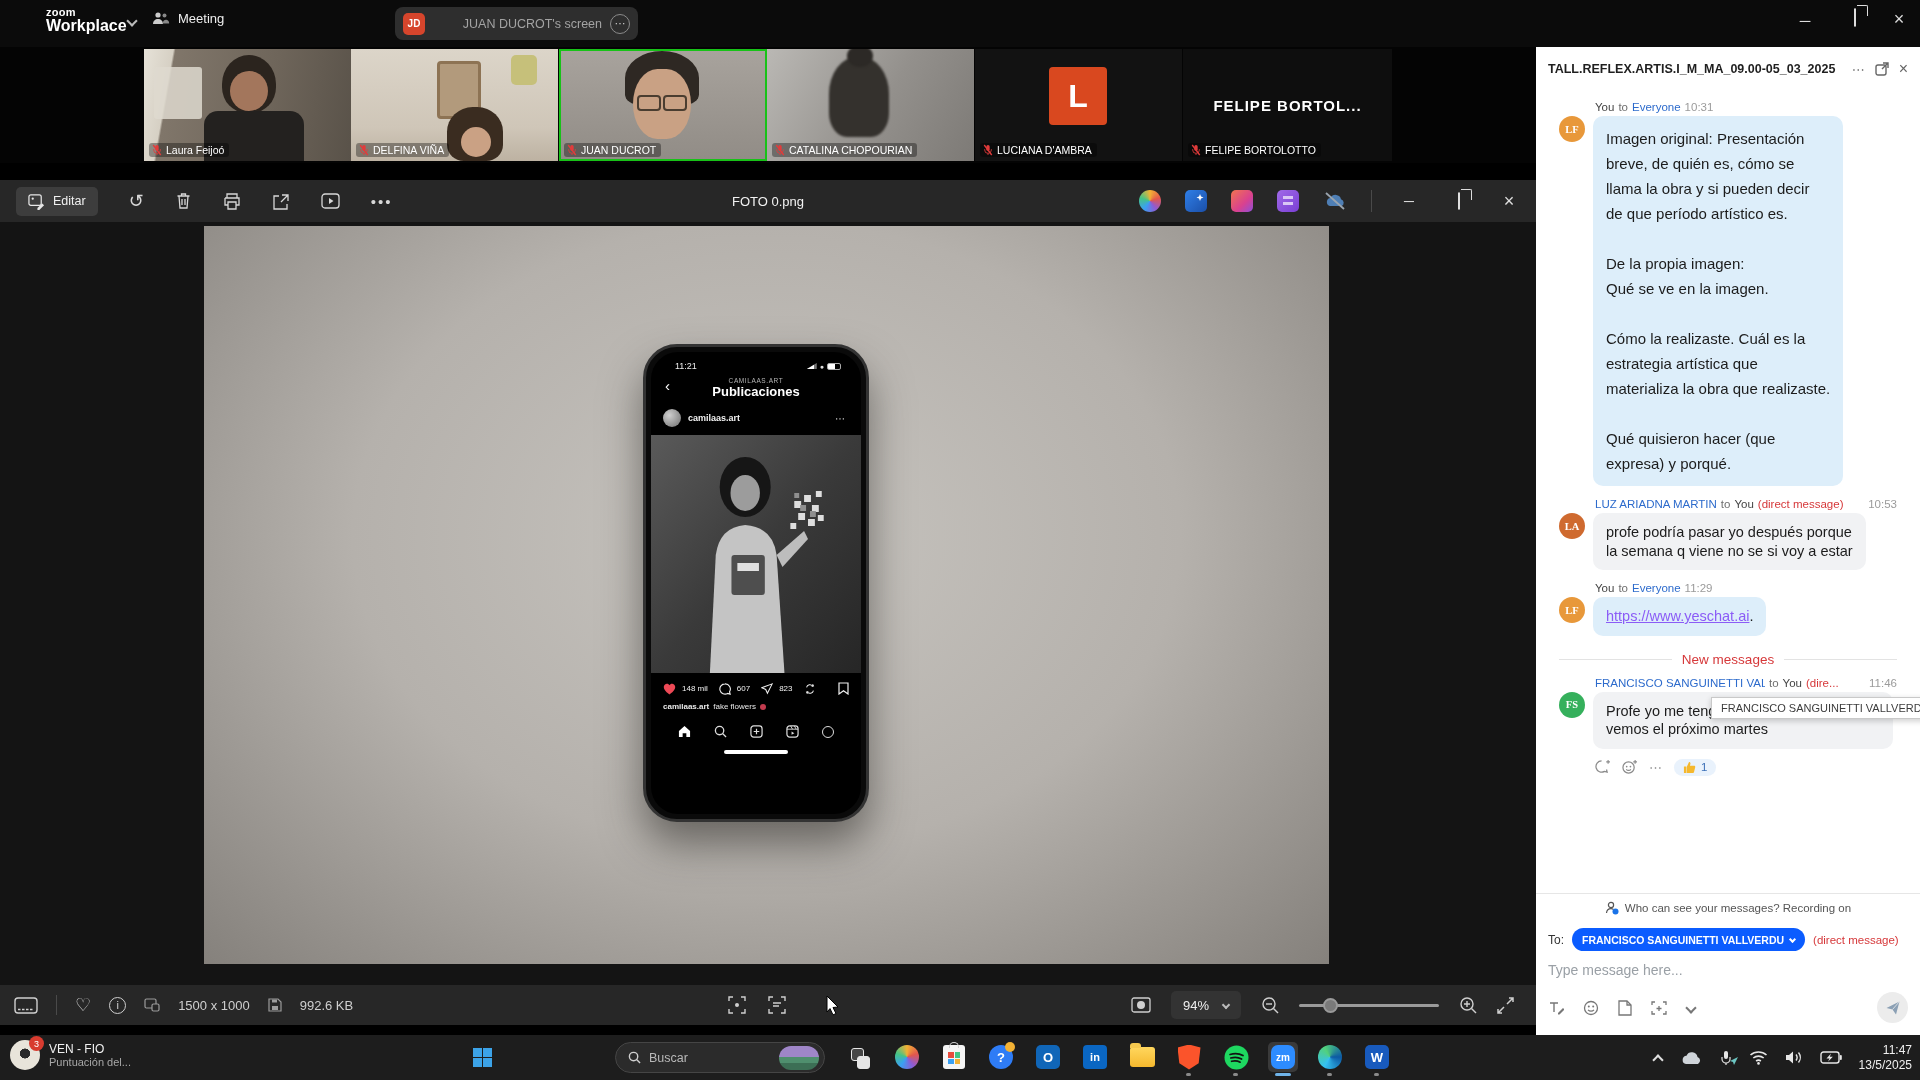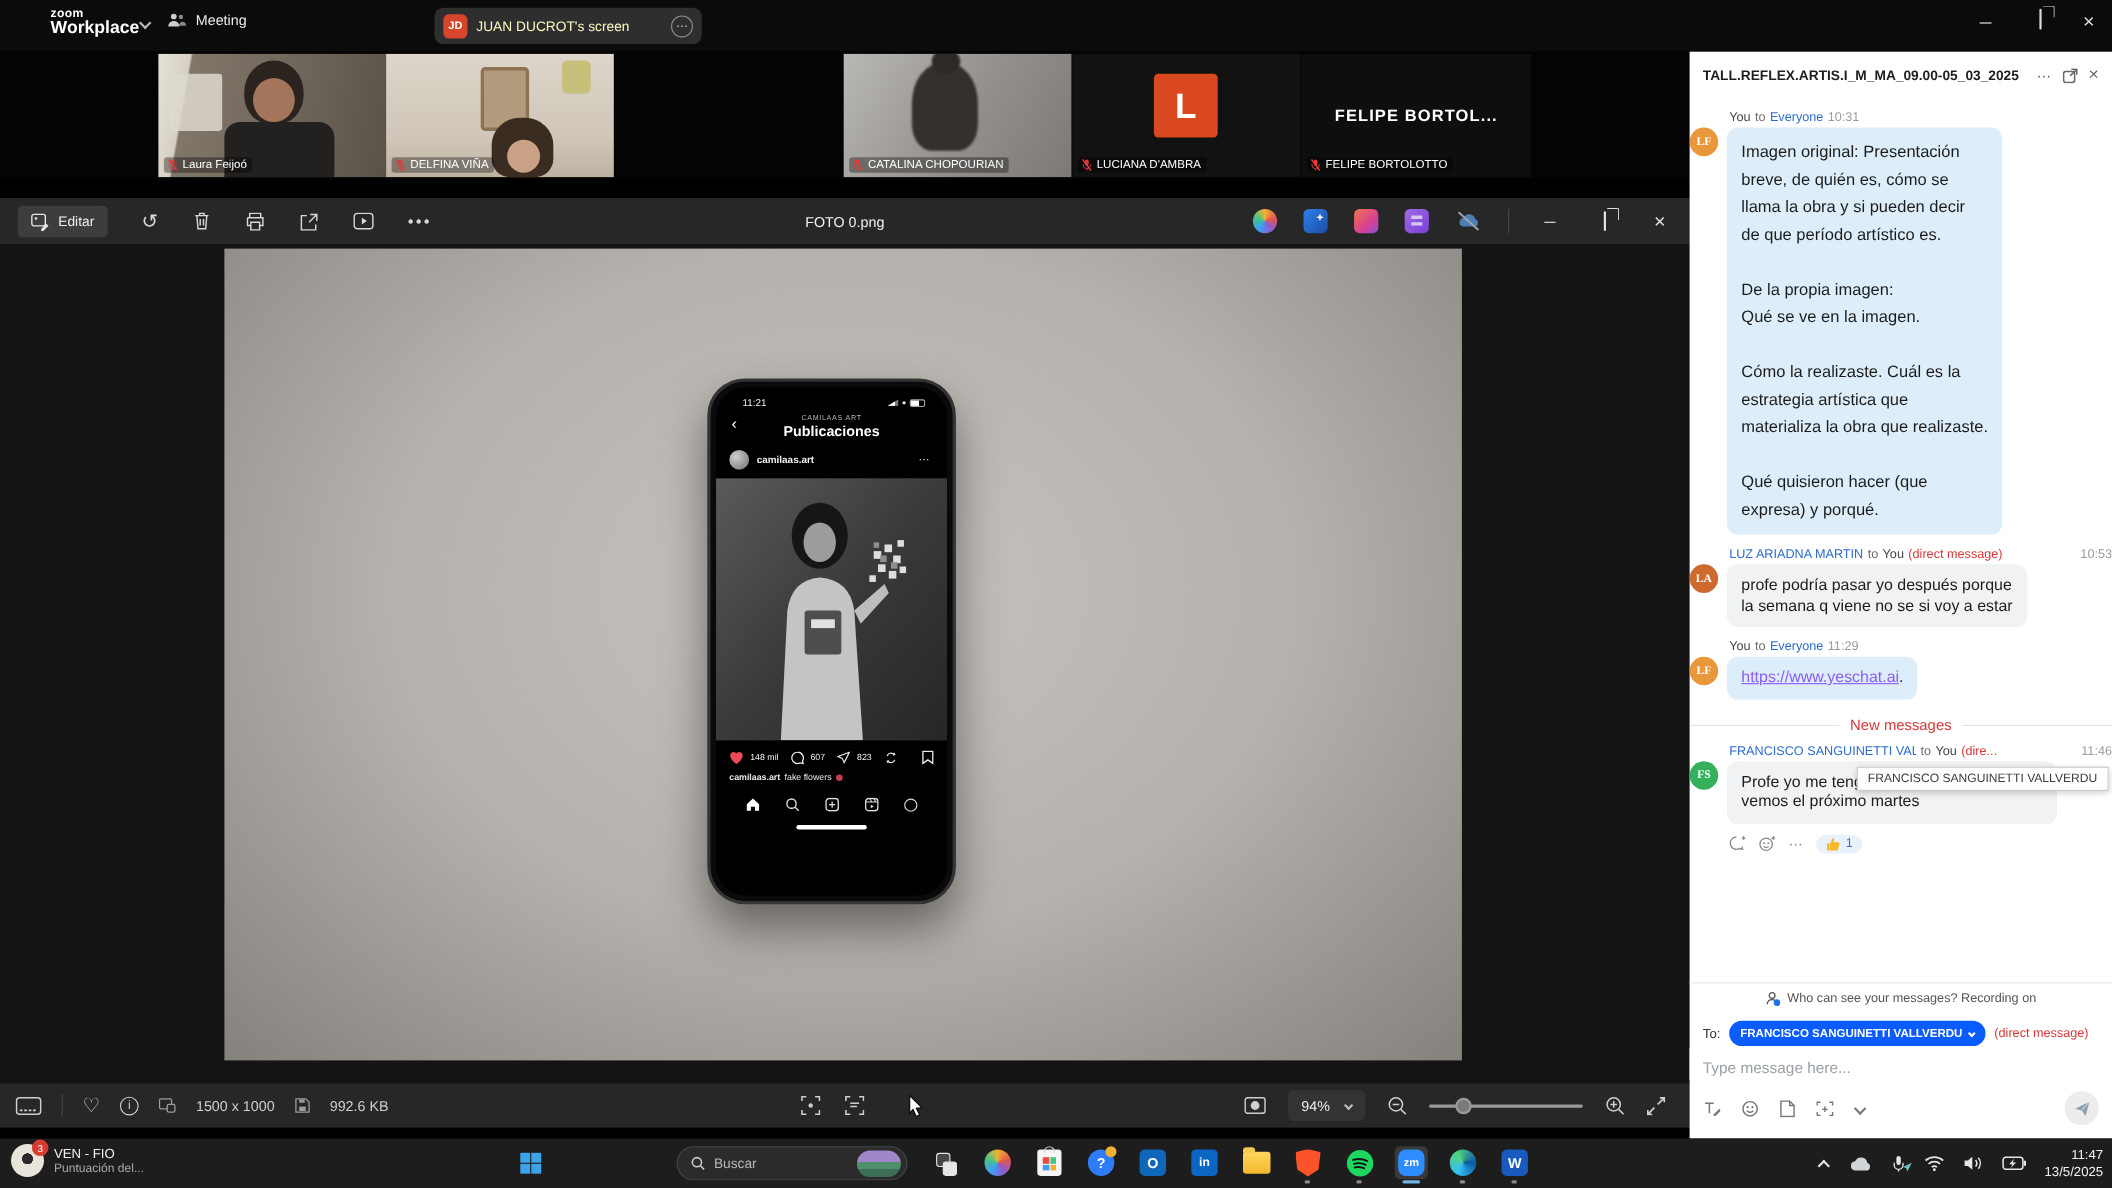--- a/index.html
+++ b/index.html
@@ -13,21 +13,21 @@
   .zlogo { position:absolute; left:46px; top:6px; color:#fff; }
   .zlogo .z1 { font-size:11px; font-weight:bold; letter-spacing:.3px; }
   .zlogo .z2 { font-size:16px; font-weight:bold; margin-top:-1px; }
   .chev { width:8px; height:8px; border-right:2px solid #bbb; border-bottom:2px solid #bbb; transform:rotate(45deg); display:inline-block; }
   #logo-chev { position:absolute; left:128px; top:17px; }
   .meeting-tab { position:absolute; left:152px; top:10px; display:flex; align-items:center; gap:8px; color:#eee; font-size:13px; }
   .share-tab { position:absolute; left:395px; top:7px; width:243px; height:33px; background:#2e2e2e; border-radius:8px;
                display:flex; align-items:center; gap:8px; padding:0 8px; }
   .jd-badge { width:22px; height:22px; border-radius:5px; background:#d6452c; color:#fff; font-size:10px; font-weight:bold;
               display:flex; align-items:center; justify-content:center; }
-  .share-tab .lbl { color:#fef9c3; font-size:12.5px; flex:1; white-space:nowrap; }
+  .share-tab .lbl { color:#a3a3a3; font-size:12.5px; flex:1; white-space:nowrap;text-align:right; }
   .tab-more { width:20px; height:20px; border:1px solid #8a8a8a; border-radius:50%; color:#ccc; font-size:11px;
               display:flex; align-items:center; justify-content:center; }
   .winbtn { position:absolute; top:12px; color:#ddd; font-size:15px; width:30px; text-align:center; }
   .restore-glyph { width:11px; height:11px; border:1.4px solid #ddd; border-radius:2px; position:relative; margin:3px auto; }
   .restore-glyph:before { content:""; position:absolute; left:2px; top:-4px; width:10px; height:10px; border:1.4px solid #ddd; border-left:none; border-bottom:none; border-radius:0 2px 0 0; }
 
   
   #filmstrip { position:absolute; left:0; top:47px; width:1536px; height:116px; background:#040404; }
   .tile { position:absolute; top:2px; height:112px; width:207px; overflow:hidden; background:#111; }
   .tile.active { outline:2px solid #18c218; outline-offset:-2px; }
@@ -90,21 +90,21 @@
   .zoom-pill { background:#333; border-radius:5px; height:28px; display:flex; align-items:center; gap:14px; padding:0 12px; color:#eee; }
   .slider { width:140px; height:3px; background:#9a9a9a; border-radius:2px; position:relative; }
   .slider .knob { position:absolute; left:24px; top:-6px; width:15px; height:15px; border-radius:50%; background:#7a7a7a; border:2px solid #9a9a9a; }
   #cursor { position:absolute; left:826px; top:995px; z-index:60; }
 
   
   #chat { position:absolute; left:1536px; top:47px; width:384px; height:988px; background:#fff; display:flex; flex-direction:column; }
   .chat-header { height:44px; display:flex; align-items:center; padding:0 12px; gap:10px; }
   .chat-title { font-size:12.5px; font-weight:bold; color:#1f1f1f; flex:1; white-space:nowrap; overflow:hidden; }
   .ch-ic { color:#666; font-size:13px; }
-  .chat-body { flex:1; padding:0 0; overflow:hidden; position:relative; }
+  .chat-body { flex:1; padding:0 23px; overflow:hidden; position:relative; }
   .meta { font-size:11.5px; color:#6f6f6f; display:flex; gap:4px; align-items:baseline; margin-left:36px; }
   .meta .sname { color:#2d6bcc; white-space:nowrap; overflow:hidden; }
   .meta .you { color:#444; }
   .meta .dm { color:#d6383a; }
   .meta .time { color:#9b9b9b; }
   .meta .t-right { margin-left:auto; }
   .msgrow { display:flex; gap:8px; margin-top:3px; }
   .cavatar { width:26px; height:26px; border-radius:50%; color:#fff; font-size:10.5px; font-weight:bold;
              display:flex; align-items:center; justify-content:center; flex:none;font-family:Liberation Serif, serif; }
   .bubble { border-radius:10px; padding:10px 13px; font-size:15px; color:#1c1c1c; white-space:pre-line; }
@@ -219,20 +219,35 @@
       <svg width="10" height="12" viewBox="0 0 12 14">
           <rect x="4" y="1" width="4" height="7" rx="2" fill="#e23b3b"></rect>
           <path d="M2 6v1a4 4 0 0 0 8 0V6" stroke="#e23b3b" fill="none"></path>
           <line x1="6" y1="11" x2="6" y2="13" stroke="#e23b3b"></line>
           <line x1="1.5" y1="1" x2="10.5" y2="13" stroke="#e23b3b" stroke-width="1.6"></line>
         </svg>
       <span>DELFINA VIÑA</span>
       </span>
   </div>
 
+  <div class="tile active" style="left:559px; width:208px; background:linear-gradient(180deg,#a8a39d 0%,#918c86 100%);">
+    <div class="shape" style="left:66px; top:2px; width:74px; height:54px; background:#2e2823; border-radius:50% 50% 20% 20%;"></div>
+    <div class="shape" style="left:74px; top:20px; width:58px; height:70px; background:#c9a184; border-radius:42%/50%;"></div>
+    <div class="shape" style="left:78px; top:46px; width:24px; height:16px; border:2px solid #4a3d30; border-radius:4px;"></div>
+    <div class="shape" style="left:104px; top:46px; width:24px; height:16px; border:2px solid #4a3d30; border-radius:4px;"></div>
+    <span class="plabel">
+      <svg width="10" height="12" viewBox="0 0 12 14">
+          <rect x="4" y="1" width="4" height="7" rx="2" fill="#e23b3b"></rect>
+          <path d="M2 6v1a4 4 0 0 0 8 0V6" stroke="#e23b3b" fill="none"></path>
+          <line x1="6" y1="11" x2="6" y2="13" stroke="#e23b3b"></line>
+          <line x1="1.5" y1="1" x2="10.5" y2="13" stroke="#e23b3b" stroke-width="1.6"></line>
+        </svg>
+      <span>JUAN DUCROT</span>
+      </span>
+  </div>
 
   <div class="tile" style="left:767px; background:linear-gradient(120deg,#bab8b4 0%,#93908c 55%,#7d7a76 100%);">
     <div class="shape" style="left:62px; top:8px; width:60px; height:80px; background:#34312d; border-radius:46% 46% 30% 30%; filter:blur(1px);"></div>
     <div class="shape" style="left:80px; top:-4px; width:26px; height:22px; background:#2c2926; border-radius:50%; filter:blur(1px);"></div>
     <span class="plabel">
       <svg width="10" height="12" viewBox="0 0 12 14">
           <rect x="4" y="1" width="4" height="7" rx="2" fill="#e23b3b"></rect>
           <path d="M2 6v1a4 4 0 0 0 8 0V6" stroke="#e23b3b" fill="none"></path>
           <line x1="6" y1="11" x2="6" y2="13" stroke="#e23b3b"></line>
           <line x1="1.5" y1="1" x2="10.5" y2="13" stroke="#e23b3b" stroke-width="1.6"></line>

